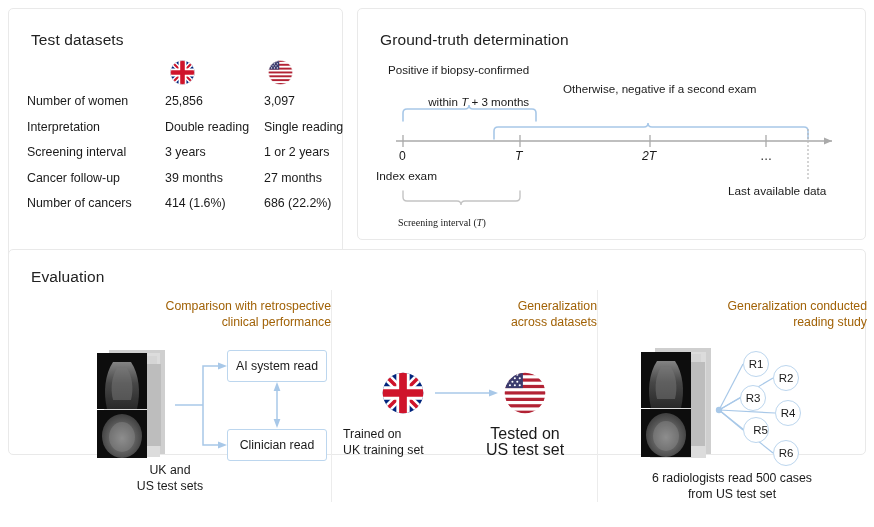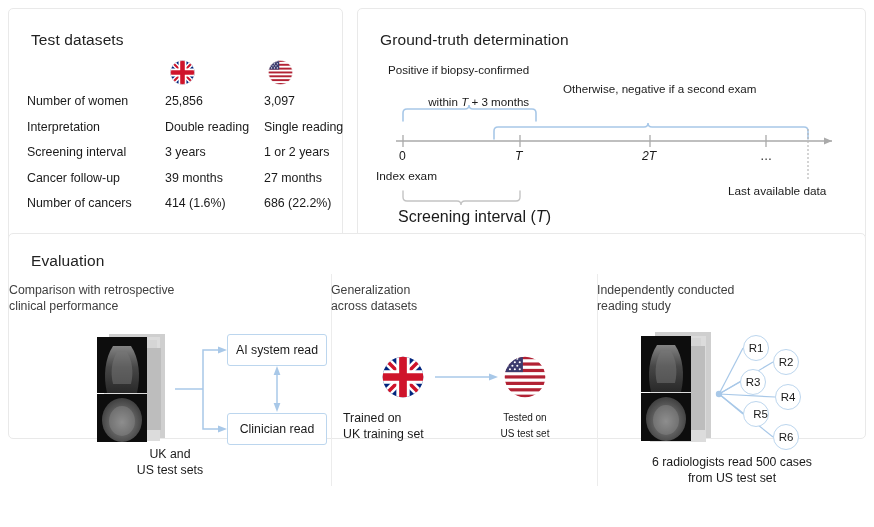--- a/index.html
+++ b/index.html
@@ -13,21 +13,21 @@
     overflow: hidden;
   }
   .panel {
     position: absolute;
     background: #fff;
     border: 1px solid #e9e9e9;
     border-radius: 5px;
   }
   #panel-datasets { left:8px; top:8px; width:335px; height:296px; }
   #panel-groundtruth { left:357px; top:8px; width:509px; height:232px; }
-  #panel-evaluation { left:8px; top:233px; width:858px; height:206px; }
+  #panel-evaluation { left:8px; top:249px; width:858px; height:206px; }
 
   .panel-title {
     position:absolute;
     font-size:15.5px;
     color:#222;
     font-weight:400;
     letter-spacing:0.1px;
   }
   #title-datasets { left:22px; top:22px; }
   #title-groundtruth { left:22px; top:22px; }
@@ -83,22 +83,22 @@
     background:#ececec;
     top:40px;
     height:212px;
   }
   #ev-div-1 { left:322px; }
   #ev-div-2 { left:588px; }
 
   .ev-head {
     position:absolute;
     font-size:12.3px;
-    color:#404040;
-    text-align:left;
+    color:#a16207;
+    text-align:right;
     line-height:16px;
     width:100%;
   }
   .ev-cap {
     position:absolute;
     font-size:12.3px;
     color:#1a1a1a;
     text-align:center;
     line-height:16px;
     width:100%;
@@ -261,21 +261,21 @@
     </svg>
 
     <div class="axis-lbl" style="left:41px; top:140px;">0</div>
     <div class="axis-lbl" style="left:157px; top:140px;"><i>T</i></div>
     <div class="axis-lbl" style="left:284px; top:140px;"><i>2T</i></div>
     <div class="axis-lbl" style="left:402px; top:140px;">…</div>
 
     <div class="axis-lbl" style="left:18px; top:160px; font-size:11.8px;">Index exam</div>
     <div class="axis-lbl" style="left:370px; top:175px; font-size:11.8px;">Last available data</div>
 
-    <div class="axis-lbl" style="left:40px; top:199px; font-size:16px;"><span>Screening interval (</span><i>T</i><span>)</span></div>
+    <div class="axis-lbl" style="left:40px; top:208px; font-size:10px;font-family:Liberation Serif, serif;"><span>Screening interval (</span><i>T</i><span>)</span></div>
   </div>
 </div>
 
 <div class="panel" id="panel-evaluation">
   <div class="panel-title" id="title-evaluation">Evaluation</div>
 
   <div class="ev-divider" id="ev-div-1"></div>
   <div class="ev-divider" id="ev-div-2"></div>
 
   <div style="position:absolute; left:0px; top:0; width:322px; height:270px;">
@@ -397,29 +397,29 @@
 
     <svg width="266" height="270" style="position:absolute;left:0;top:0;">
       <line x1="104" y1="143" x2="160" y2="143" stroke="#a8c8e8" stroke-width="1.5"></line>
       <polygon points="167,143 158,139.6 158,146.4" fill="#a8c8e8"></polygon>
     </svg>
 
     <div style="position:absolute; left:12px; top:176px; width:120px; font-size:12.3px; line-height:16px;">
       <div>Trained on</div>
       <div>UK training set</div>
     </div>
-    <div style="position:absolute; left:138px; top:176px; width:112px; text-align:center; font-size:10px; line-height:16px;">
+    <div style="position:absolute; left:138px; top:176px; width:112px; text-align:center; font-size:16px; line-height:16px;">
       <div>Tested on</div>
       <div>US test set</div>
     </div>
   </div>
 
   <div style="position:absolute; left:588px; top:0; width:270px; height:270px;">
     <div class="ev-head" style="top:48px;">
-      <div>Independently conducted</div>
+      <div>Generalization conducted</div>
       <div>reading study</div>
     </div>
 
     <div class="mammo-stack" style="left:40px; top:98px; width:80px; height:112px;">
       <div class="sheet" style="left:18px; top:0px; width:56px; height:106px; background:#cfcfcf;"></div>
       <div class="sheet" style="left:13px; top:4px; width:56px; height:106px; background:#dcdcdc;"></div>
       <svg width="80" height="112" style="position:absolute;left:0;top:0;">
         <defs>
           <linearGradient id="mg3" x1="0" y1="0" x2="0" y2="1">
             <stop offset="0%" stop-color="#8a8a8a"></stop>

